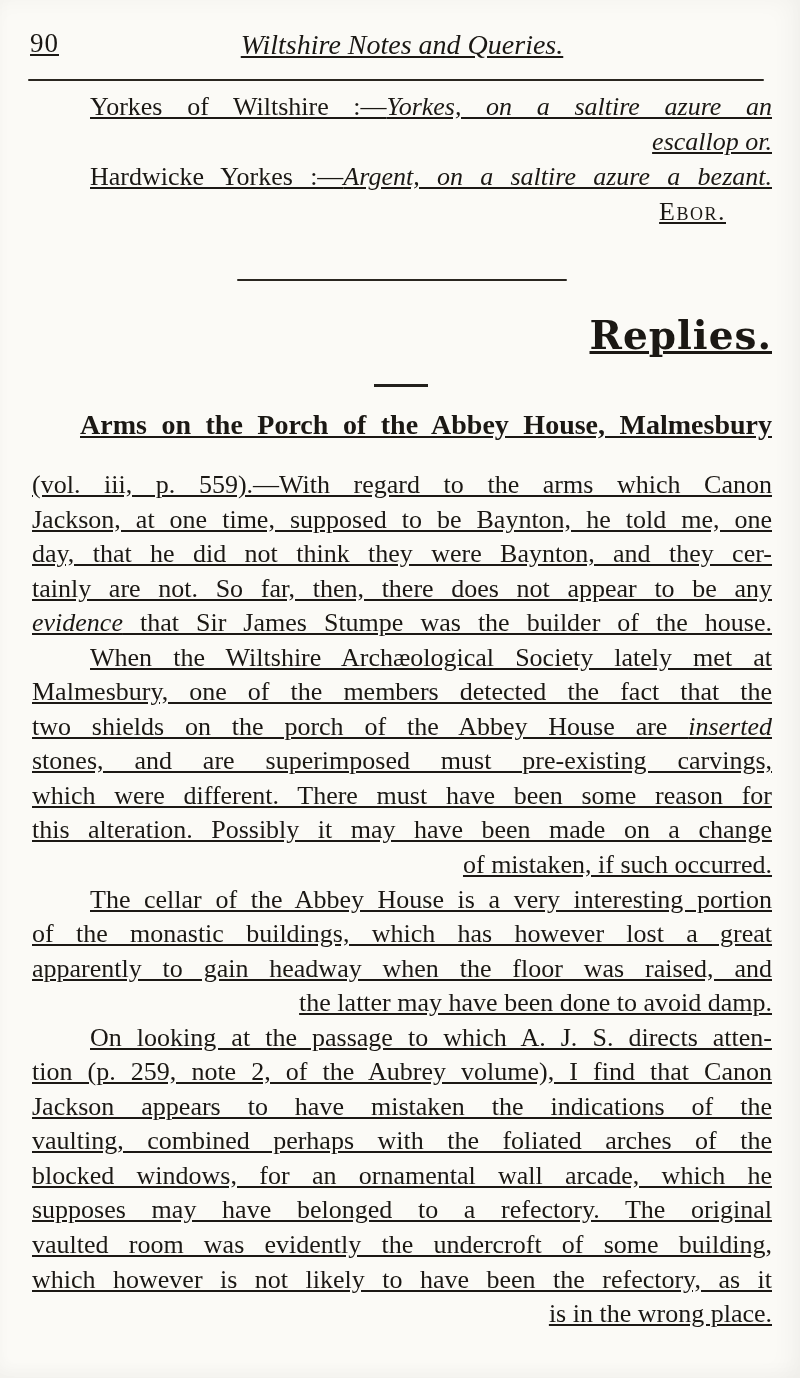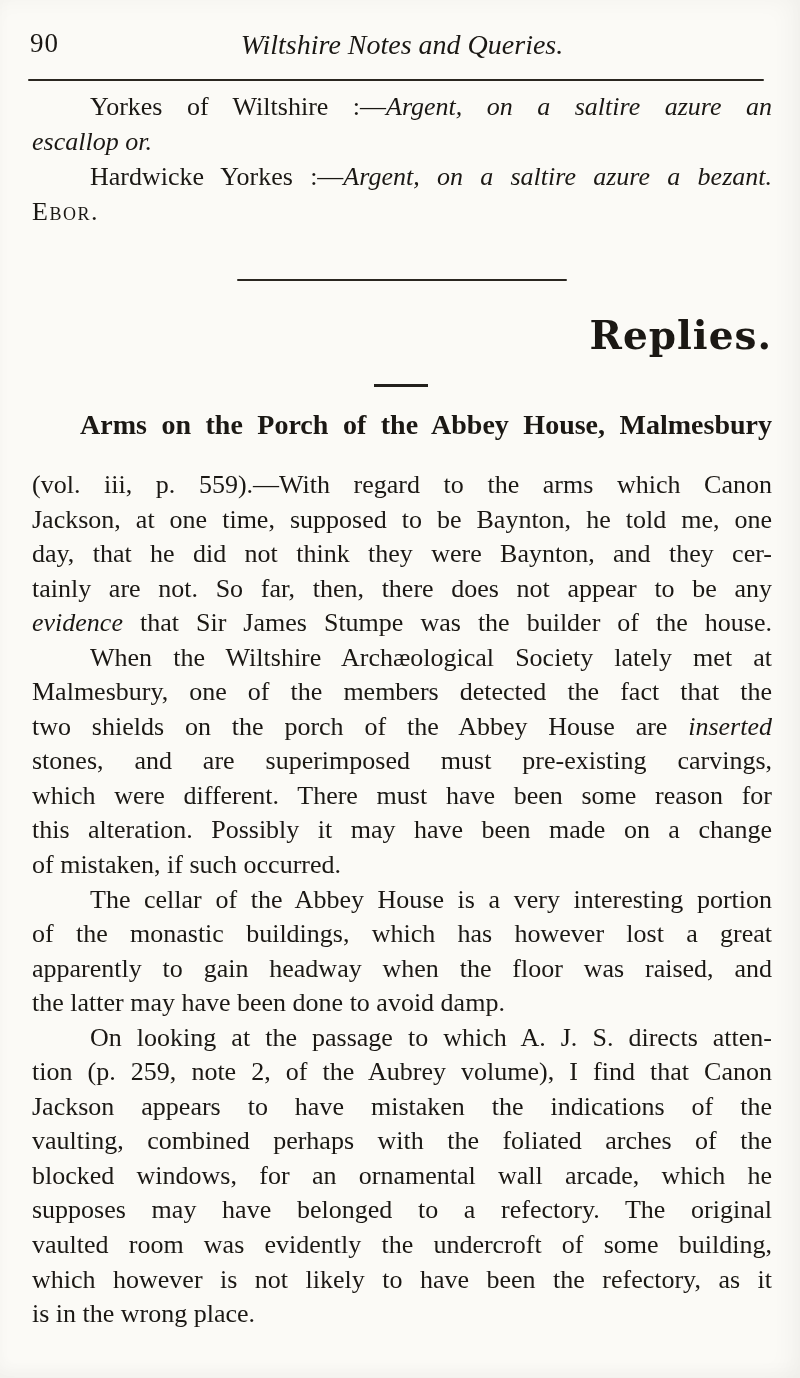--- a/index.html
+++ b/index.html
@@ -3,31 +3,31 @@
 <meta charset="utf-8">
 <style>
   html,body{margin:0;padding:0;background:#e9e7e2;}
   .page{
     position:relative;width:800px;height:1378px;margin:0 auto;
     background:#fbfaf6;color:#1b1814;
     font-family:"Liberation Serif","DejaVu Serif",serif;
     overflow:hidden;
     box-shadow:inset -10px 0 22px rgba(0,0,0,0.035), inset 0 -8px 16px rgba(0,0,0,0.02);
   }
-  .abs{position:absolute;}
+  .abs{position:absolute;text-decoration:underline;}
   #page-number{left:30px;top:28px;font-size:27px;letter-spacing:1px;}
   #running-title{left:32px;width:740px;top:29px;text-align:center;font-style:italic;font-size:28px;}
   #header-rule{left:28px;top:79px;width:736px;height:2px;background:#2a2620;border-radius:1px;}
   #queries-block{left:32px;top:89px;width:740px;font-size:26px;line-height:35px;}
   #reply-block{left:32px;top:468px;width:740px;font-size:26px;line-height:34.55px;}
-  .tline{text-align:left;}
+  .tline{text-align:right;}
   .tline.j{text-align:justify;text-align-last:justify;}
   .tline.ind{text-indent:58px;}
   .it{font-style:italic;}
-  #signature-line{text-align:left;padding-right:46px;}
+  #signature-line{text-align:right;padding-right:46px;}
   .sc{font-variant:small-caps;letter-spacing:1.5px;}
   #section-rule{left:237px;top:279px;width:330px;height:2px;background:#2a2620;border-radius:1px;}
   #replies-heading{
     left:32px;top:312px;width:740px;text-align:right;
     font-size:39px;font-weight:bold;font-family:"DejaVu Serif",serif;letter-spacing:1px;
   }
   #replies-dash{left:374px;top:384px;width:54px;height:3px;background:#23201c;}
   #article-heading{
     left:32px;top:409px;width:740px;
     font-size:28px;font-weight:bold;
@@ -40,21 +40,21 @@
 <div class="page">
 
   <div class="abs" id="page-number">90</div>
 
   <div class="abs" id="running-title">Wiltshire Notes and Queries.</div>
 
   <div class="abs" id="header-rule"></div>
 
   <div class="abs" id="queries-block">
     <div id="queries-lines">
-        <div class="tline j ind"><span>Yorkes of Wiltshire :—</span><span class="it">Argent, on a saltire azure an</span></div>
+        <div class="tline j ind"><span>Yorkes of Wiltshire :—</span><span class="it">Yorkes, on a saltire azure an</span></div>
         <div class="tline"><span class="it">escallop or.</span></div>
         <div class="tline j ind"><span>Hardwicke Yorkes :—</span><span class="it">Argent, on a saltire azure a bezant.</span></div>
       </div>
     <div class="tline" id="signature-line">
       <span class="sc">Ebor.</span>
     </div>
   </div>
 
   <div class="abs" id="section-rule"></div>
 

